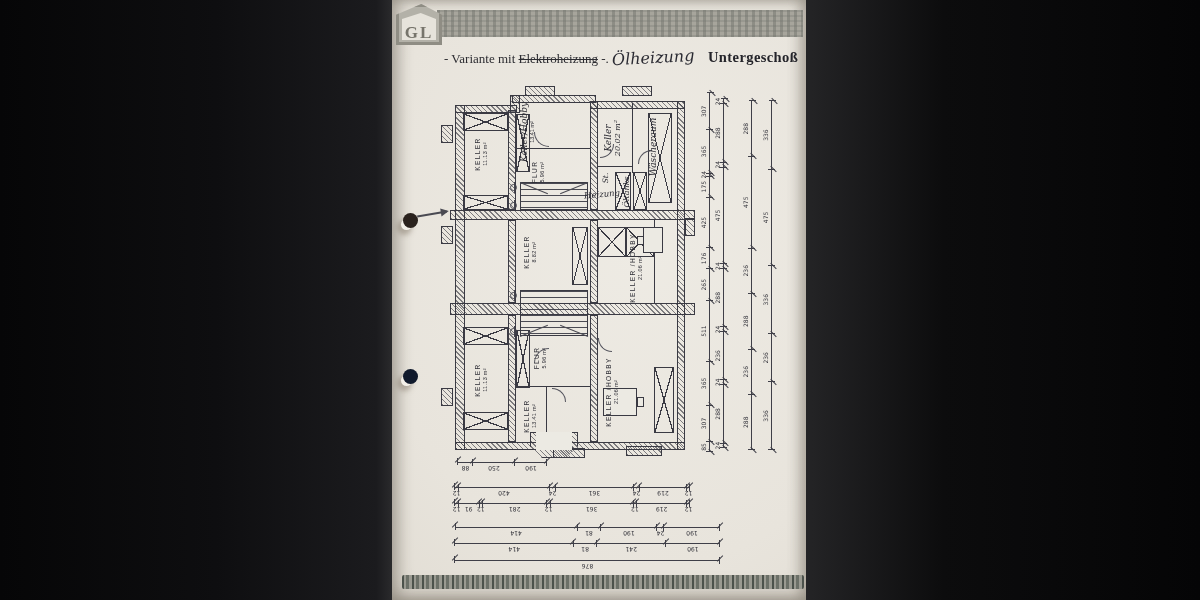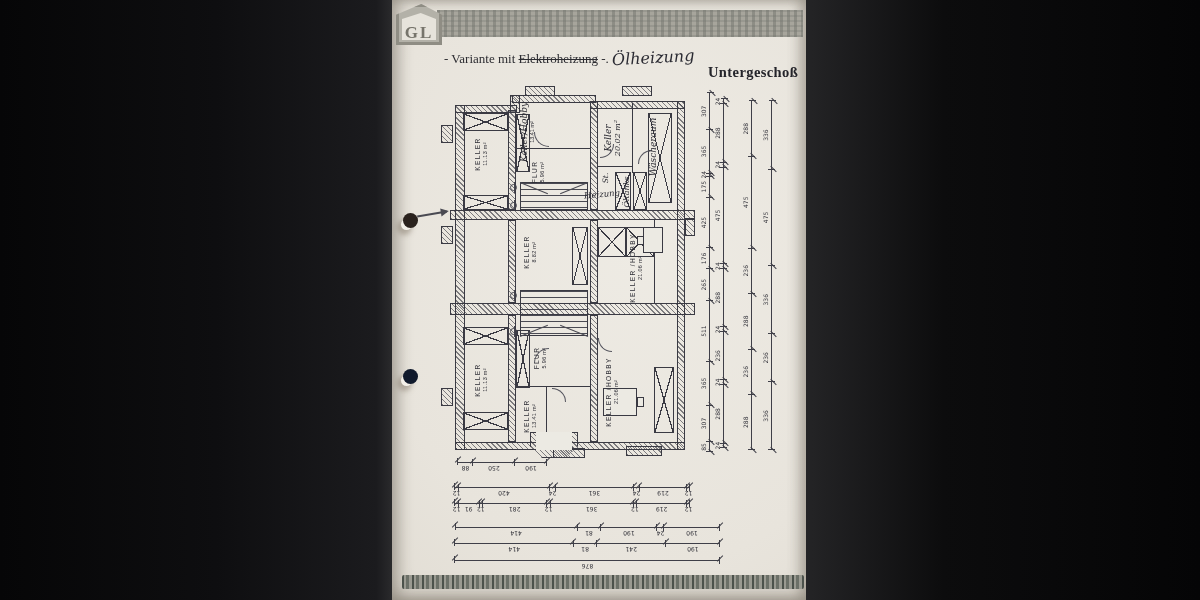--- a/index.html
+++ b/index.html
@@ -114,21 +114,21 @@
     <div class="house-in"></div>
     <div class="gl">GL</div>
   </div>
 
   <div class="abs titlebit" style="left:444px;top:48px;">
     <span>-  Variante mit</span>
     <span class="struck">Elektroheizung</span>
     <span>-.</span>
     <span class="handtitle">Ölheizung</span>
   </div>
-  <div class="abs" id="floorlabel" style="left:708px;top:64px;">Untergeschoß</div>
+  <div class="abs" id="floorlabel" style="left:708px;top:49px;">Untergeschoß</div>
 
   <div class="abs hole" id="hole1" style="left:403px;top:213px;"></div>
   <div class="abs hole" id="hole2" style="left:403px;top:369px;"></div>
 
   <div class="abs" id="arrow"></div>
 
   <div class="abs" id="plan">
 
     <div class="wall" style="left:5px;top:13px;width:10px;height:345px;"></div>
     <div class="wall" style="left:5px;top:13px;width:62px;height:8px;"></div>

